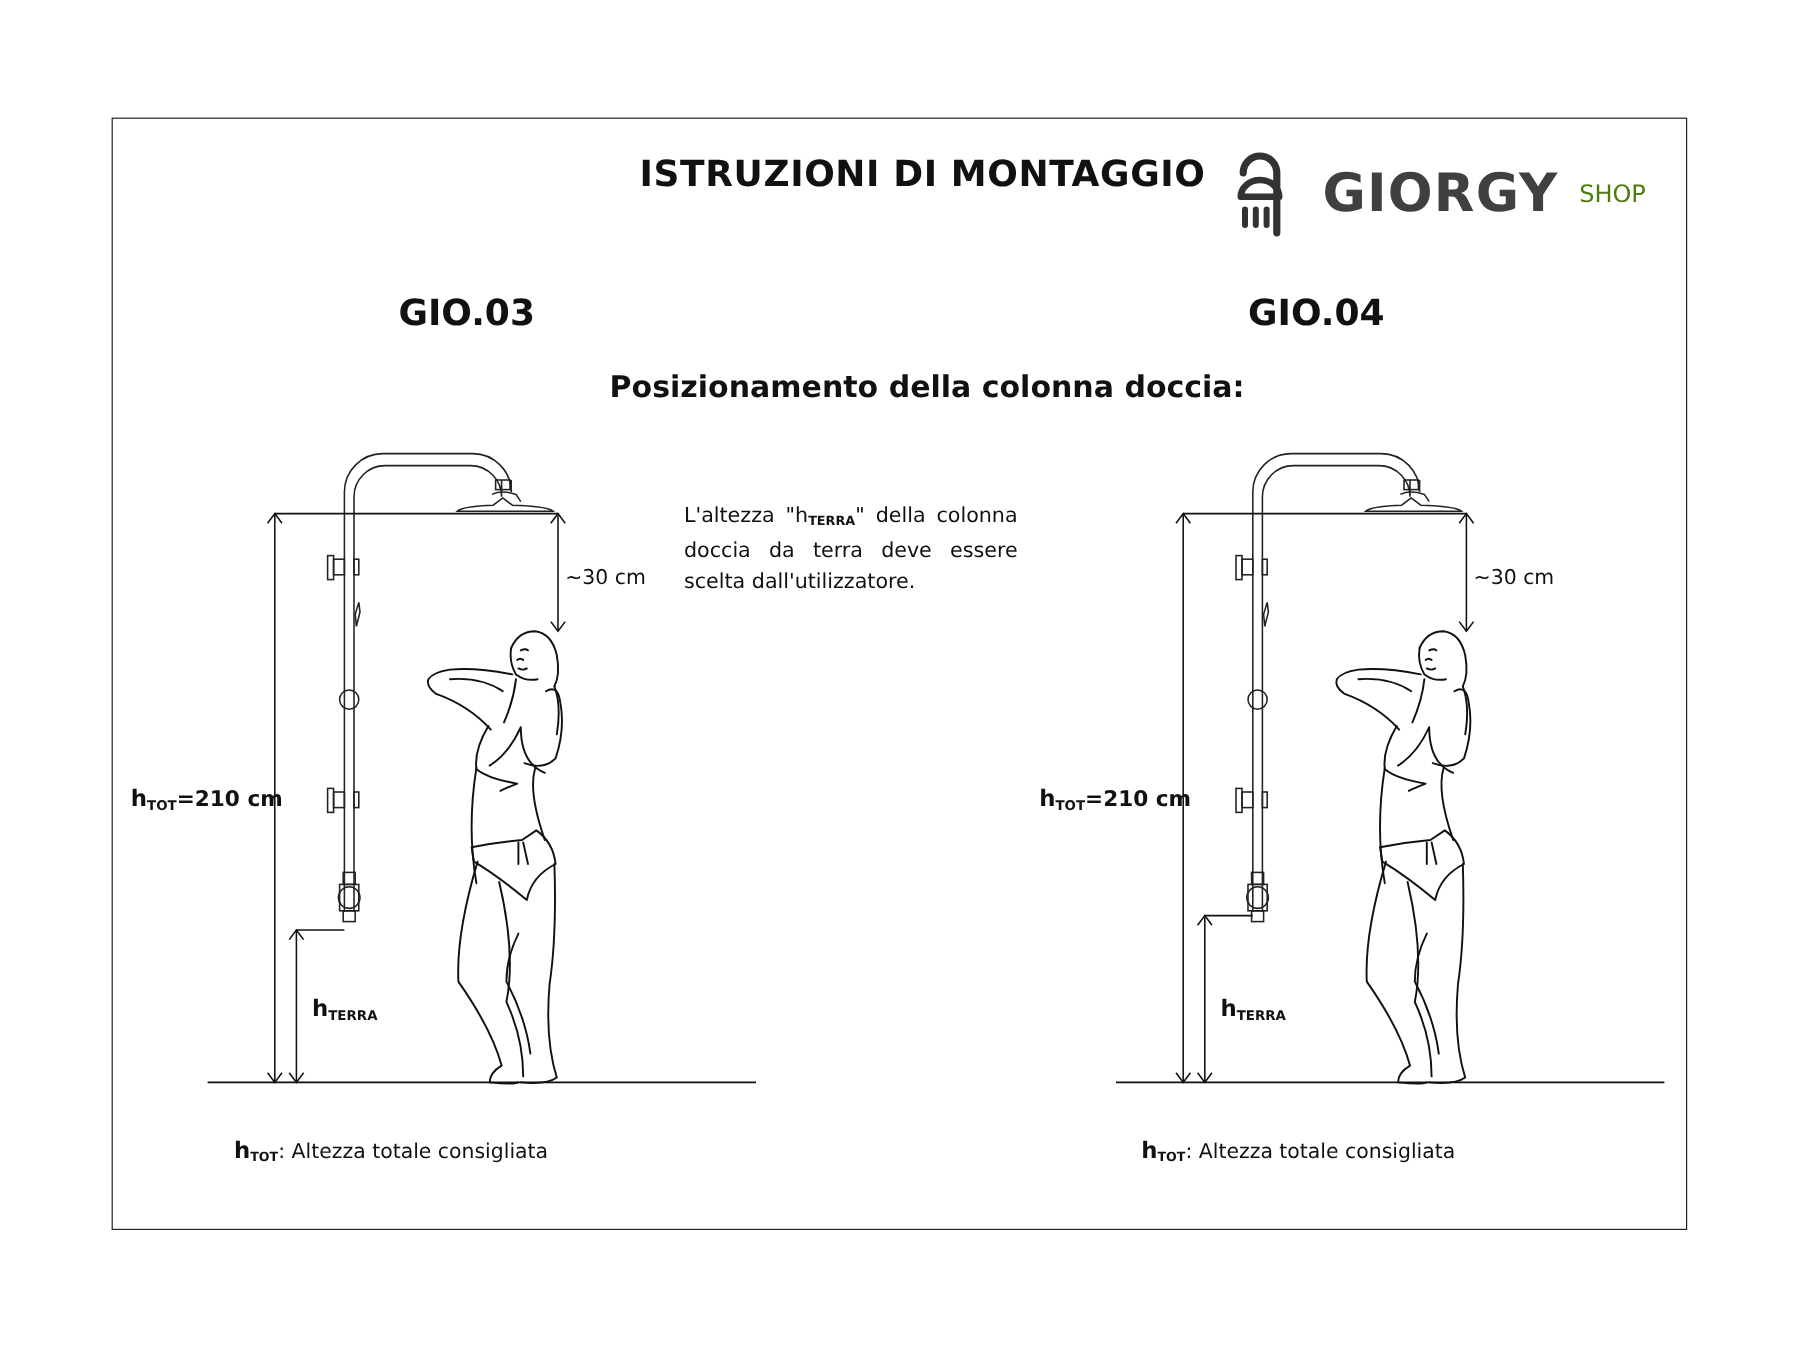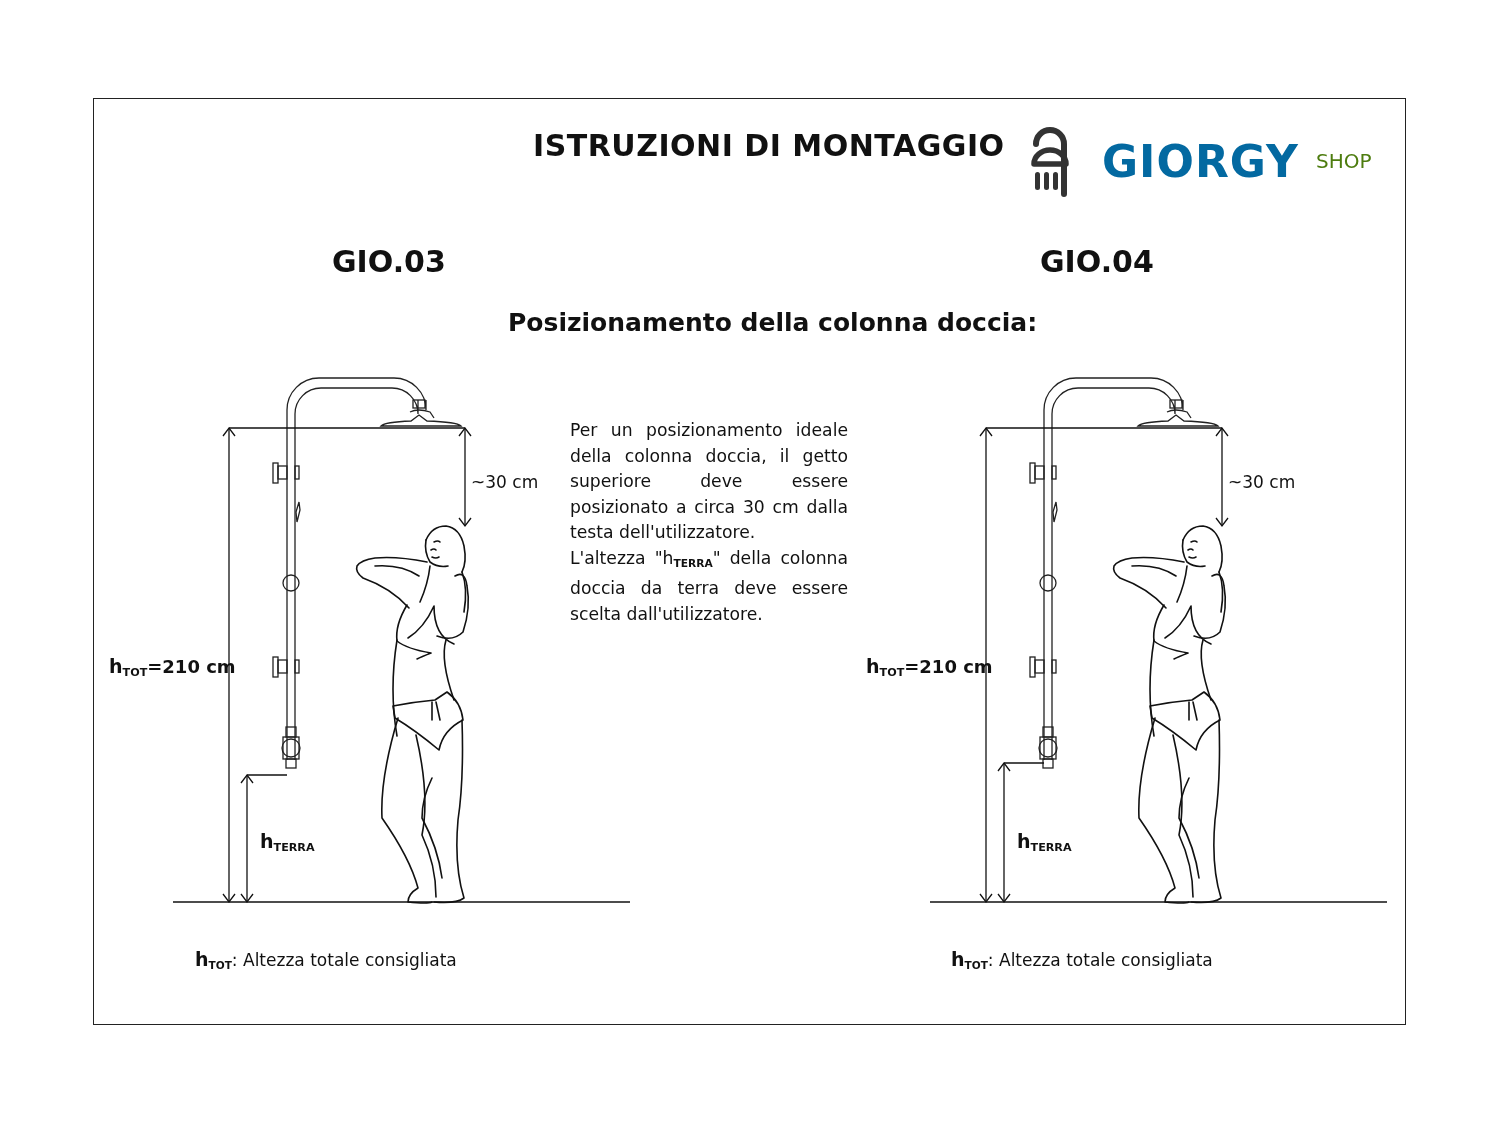--- a/index.html
+++ b/index.html
@@ -3,21 +3,21 @@
 <meta charset="utf-8">
 <style>
   html, body { margin: 0; padding: 0; background: #ffffff; }
   body { width: 1500px; height: 1125px; position: relative; overflow: hidden; font-family: "DejaVu Sans", sans-serif; color: #111; }
   .frame { position: absolute; left: 93px; top: 98px; width: 1313px; height: 927px; border: 1.5px solid #222; box-sizing: border-box; }
   .abs { position: absolute; white-space: nowrap; }
   .title { left: 533px; top: 128px; font-size: 30px; font-weight: bold; letter-spacing: 0.5px; }
   .model { font-size: 30px; font-weight: bold; top: 244px; }
   .subtitle { left: 508px; top: 308px; font-size: 25px; font-weight: bold; }
   .logo { position: absolute; left: 1030px; top: 122px; width: 360px; height: 78px; }
-  .logo-word { position: absolute; left: 72px; top: 14px; font-family: "DejaVu Sans", sans-serif; font-weight: bold; font-size: 44px; color: #0369a1; letter-spacing: 1px; }
+  .logo-word { position: absolute; left: 72px; top: 14px; font-family: "DejaVu Sans", sans-serif; font-weight: bold; font-size: 44px; color: #404040; letter-spacing: 1px; }
   .logo-shop { position: absolute; left: 286px; top: 27px; font-family: "DejaVu Sans", sans-serif; font-size: 20px; color: #4d7c0f; }
   .desc { position: absolute; left: 570px; top: 418px; width: 278px; font-family: "DejaVu Sans", sans-serif; font-size: 17.2px; line-height: 25.6px; text-align: justify; color: #111; }
   .desc p { margin: 0; }
   .desc sub, .label sub { font-size: 0.62em; font-weight: bold; vertical-align: -0.25em; }
   .label { position: absolute; white-space: nowrap; font-size: 17px; text-align: right; }
   .label.bold { font-weight: bold; font-size: 18px; }
   .h-bold { font-weight: bold; font-size: 19px; }
   svg.diag { position: absolute; left: 0; top: 0; overflow: visible; }
 </style>
 </head>
@@ -38,21 +38,20 @@
   <span class="logo-word">GIORGY</span>
   <span class="logo-shop">SHOP</span>
 </div>
 
 <div class="abs model" style="left:332px;">GIO.03</div>
 <div class="abs model" style="left:1040px;">GIO.04</div>
 
 <div class="abs subtitle">Posizionamento della colonna doccia:</div>
 
 <div class="desc">
-  <p>Per un posizionamento ideale della colonna doccia, il getto superiore deve essere posizionato a circa 30 cm dalla testa dell'utilizzatore.</p>
   <p><span>L'altezza "h</span><sub>TERRA</sub><span>" della colonna doccia da terra deve essere scelta dall'utilizzatore.</span></p>
 </div>
 
 <svg class="diag" width="1500" height="1125" viewBox="0 0 1500 1125">
   <defs>
     <g id="shower-left" fill="none" stroke="#222" stroke-width="1.3">
 
       <path d="M287 760 V410 a32 32 0 0 1 32 -32 H394 a32 32 0 0 1 32 32 V400"></path>
       <path d="M295 760 V414 a26 26 0 0 1 26 -26 H392 a26 26 0 0 1 26 26 V400"></path>
 

